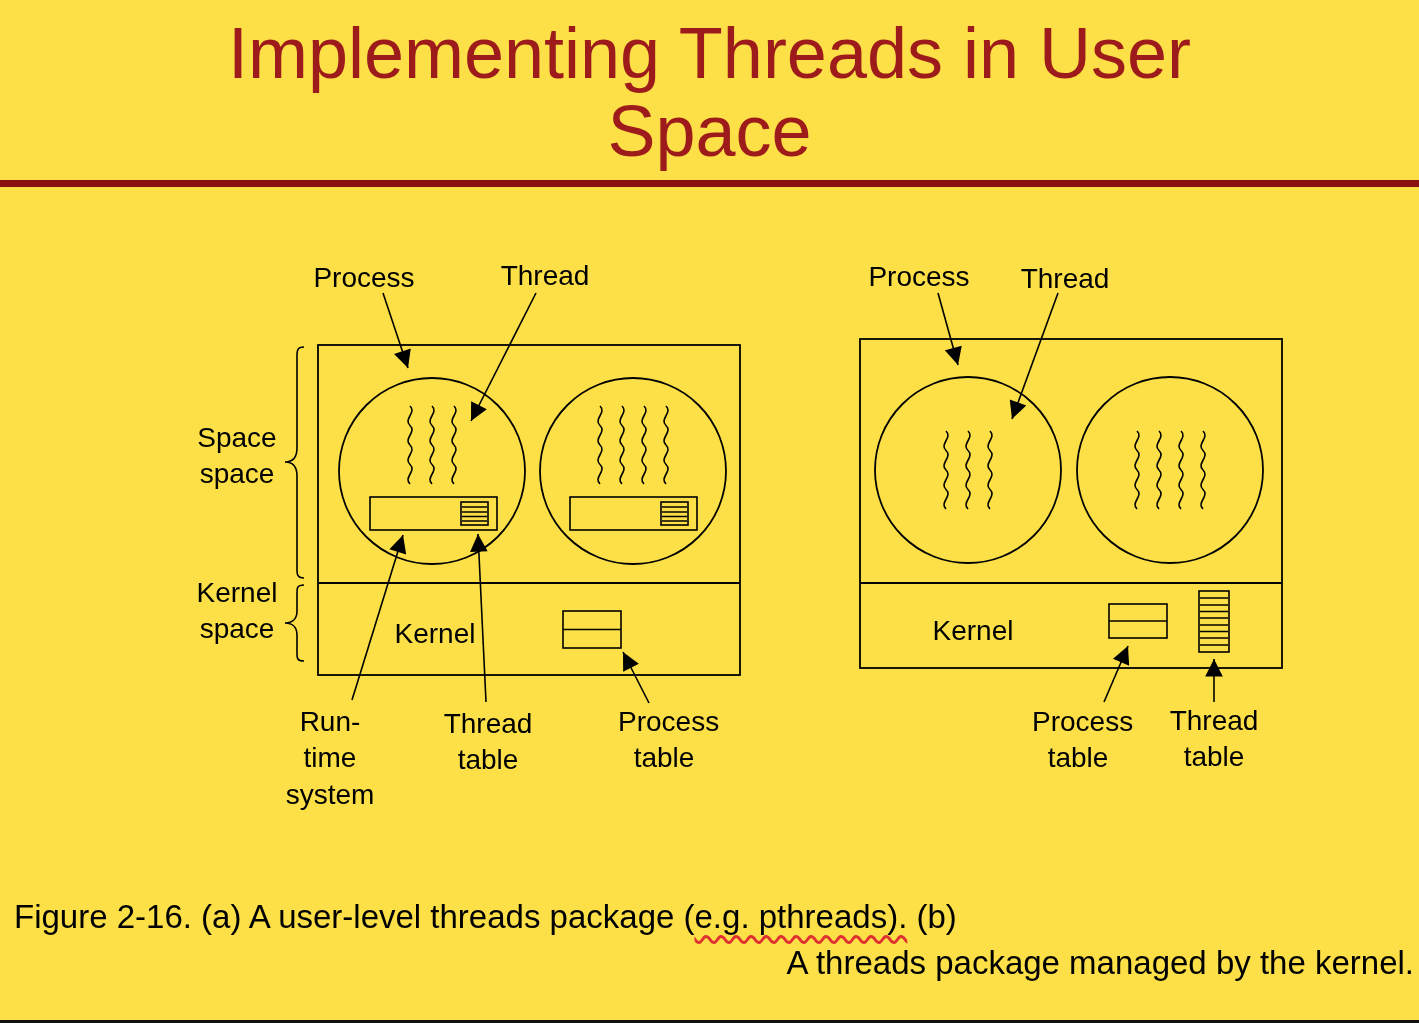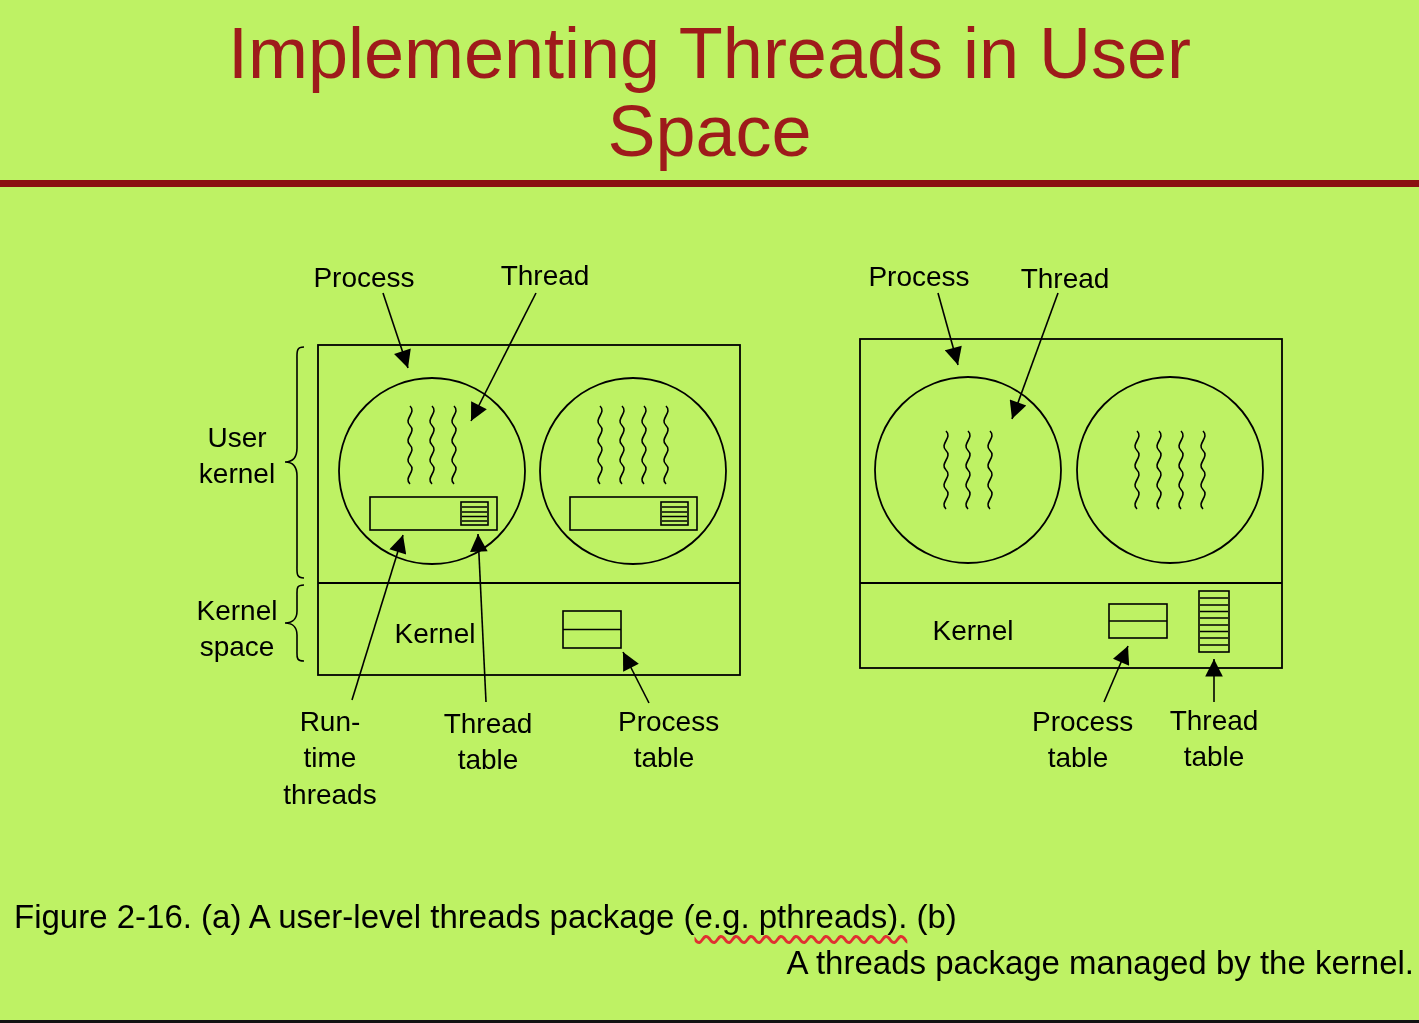--- a/index.html
+++ b/index.html
@@ -1,18 +1,18 @@
 <!DOCTYPE html>
 <html><head>
 <meta charset="utf-8">
 <style>
   * { margin:0; padding:0; box-sizing:border-box; }
   html, body { width:1419px; height:1023px; }
   body { font-family:"Liberation Sans", sans-serif; background:#ffffff; position:relative; overflow:hidden; }
-  .slide { position:absolute; inset:0; background:#bef264; }
+  .slide { position:absolute; inset:0; background:#fde047; }
   .title {
     position:absolute; top:14px; left:50%; transform:translateX(-50%);
     width:1160px; text-align:center;
     font-size:72px; line-height:1.09; font-weight:400; color:#9e1b1b;
   }
   .rule { position:absolute; top:180px; left:0; width:100%; height:7px; background:#8a1111; }
   .fig-svg { position:absolute; left:0; top:0; width:1419px; height:1023px; }
   .lbl { position:absolute; font-size:28px; line-height:1.3; color:#000; text-align:center; }
   .caption { position:absolute; left:14px; top:894px; width:1400px; font-size:33px; line-height:1.38; color:#000; }
   .caption .indent { padding-left:89px;text-align:right; }
@@ -103,24 +103,24 @@
     <path class="thin" d="M1200 598 H1228 M1200 605 H1228 M1200 611.5 H1228 M1200 618 H1228 M1200 625 H1228 M1200 631.5 H1228 M1200 638 H1228 M1200 645 H1228"></path>
 
     <line class="arrow" x1="938" y1="293" x2="958" y2="365" marker-end="url(#ah)"></line>
     <line class="arrow" x1="1058" y1="293" x2="1012" y2="419" marker-end="url(#ah)"></line>
     <line class="arrow" x1="1104" y1="702" x2="1128" y2="646" marker-end="url(#ah)"></line>
     <line class="arrow" x1="1214" y1="702" x2="1214" y2="659" marker-end="url(#ah)"></line>
   </svg>
 
   <div class="lbl" style="left:304px; top:260px; width:120px;">Process</div>
   <div class="lbl" style="left:485px; top:258px; width:120px;">Thread</div>
-  <div class="lbl" style="left:197px; top:420px; width:80px;">User kernel</div>
-  <div class="lbl" style="left:191px; top:593px; width:92px;">Kernel space</div>
+  <div class="lbl" style="left:197px; top:420px; width:80px;">Space space</div>
+  <div class="lbl" style="left:191px; top:575px; width:92px;">Kernel space</div>
   <div class="lbl" style="left:375px; top:616px; width:120px;">Kernel</div>
-  <div class="lbl" style="left:278px; top:704px; width:104px;">Run-time threads</div>
+  <div class="lbl" style="left:278px; top:704px; width:104px;">Run-time system</div>
   <div class="lbl" style="left:442px; top:706px; width:92px;">Thread table</div>
   <div class="lbl" style="left:618px; top:704px; width:92px;">Process table</div>
 
   <div class="lbl" style="left:859px; top:259px; width:120px;">Process</div>
   <div class="lbl" style="left:1005px; top:261px; width:120px;">Thread</div>
   <div class="lbl" style="left:913px; top:613px; width:120px;">Kernel</div>
   <div class="lbl" style="left:1032px; top:704px; width:92px;">Process table</div>
   <div class="lbl" style="left:1168px; top:703px; width:92px;">Thread table</div>
 
   <div class="caption">

